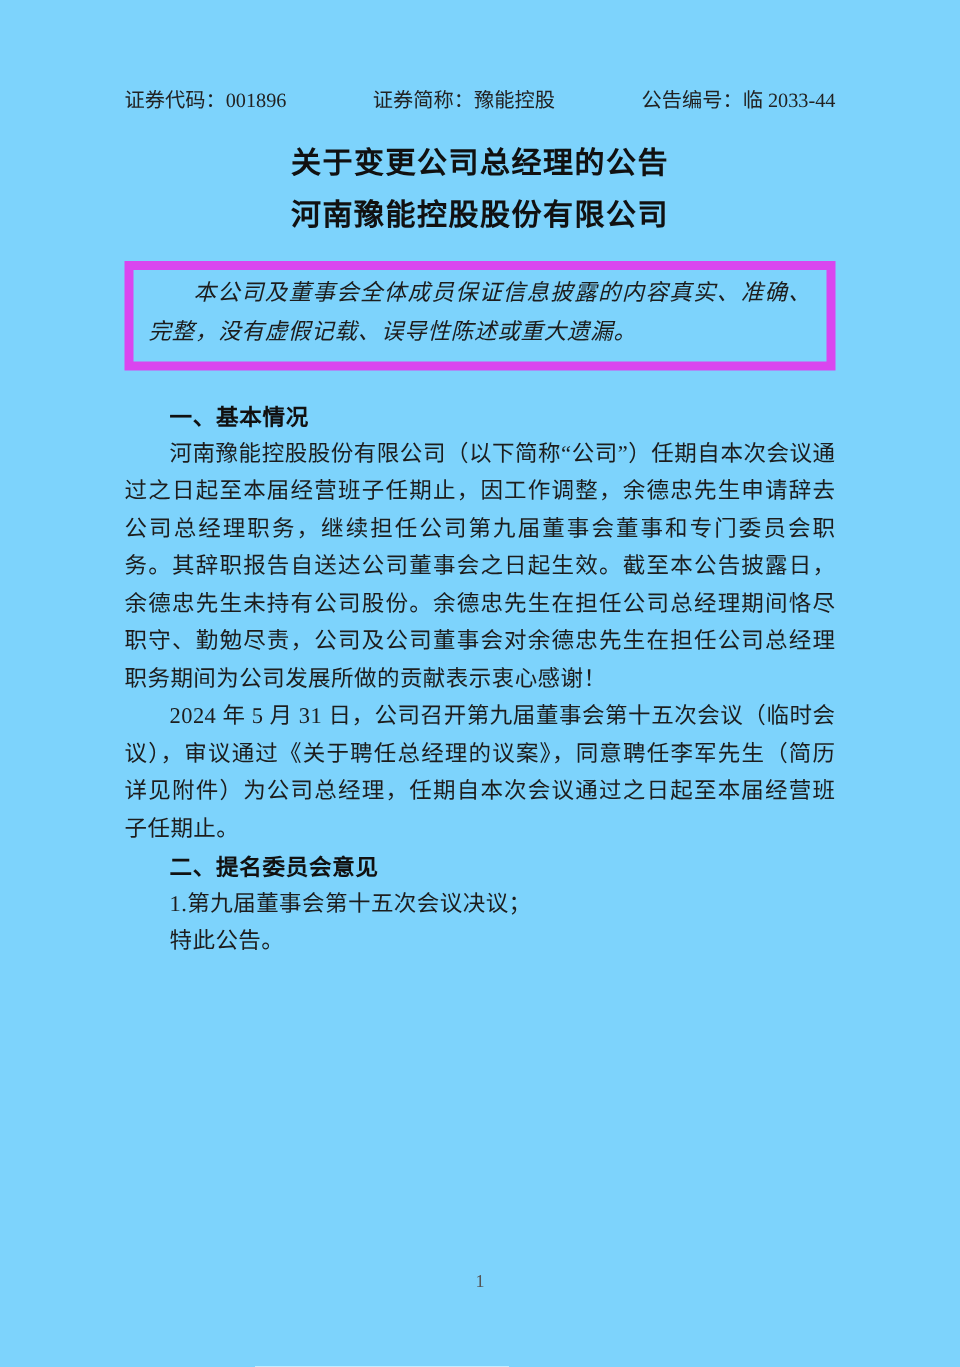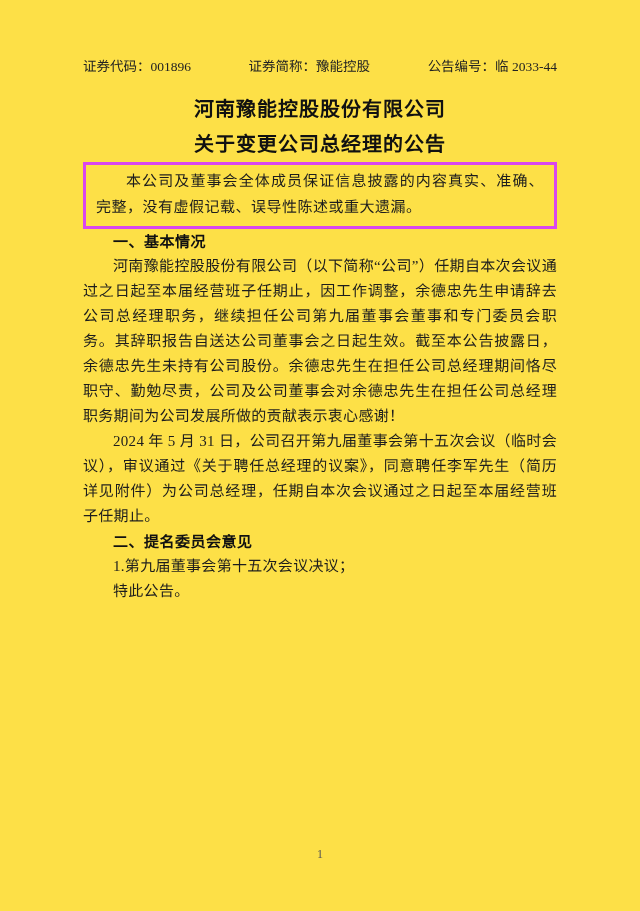--- a/index.html
+++ b/index.html
@@ -3,21 +3,21 @@
 <meta charset="utf-8">
 <style>
   html, body {
     margin: 0;
     padding: 0;
     background: #ffffff;
   }
   .page {
     width: 640px;
     height: 911px;
-    background: #fde047;
+    background: #7dd3fc;
     box-sizing: border-box;
     padding: 58px 83px 0 83px;
     position: relative;
     color: #1d1d1d;
     font-family: "Liberation Serif", "DejaVu Serif", serif;
     overflow: hidden;
   }
   .header-row {
     display: flex;
     justify-content: space-between;
@@ -31,33 +31,35 @@
     margin-top: 16px;
     text-align: center;
     font-family: "Liberation Sans", "DejaVu Sans", sans-serif;
     font-weight: 700;
     font-size: 20px;
     line-height: 35px;
     color: #111;
     letter-spacing: 1px;
   }
   .disclaimer-box {
-    border: 3px solid #d946ef;
+    margin-top: 12px;
+    border: 6px solid #d946ef;
     padding: 3px 10px 6px 10px;
+    font-style: italic;
   }
   .disclaimer-box p {
     margin: 0;
     text-indent: 2em;
     font-size: 15px;
     line-height: 26px;
     text-align: justify;
     letter-spacing: 0.5px;
   }
   .doc-body {
-    margin-top: 0;
+    margin-top: 19px;
   }
   .doc-body p {
     margin: 0;
     text-indent: 2em;
     font-size: 15px;
     line-height: 25px;
     text-align: justify;
     letter-spacing: 0.3px;
   }
   .sec-heading {
@@ -85,22 +87,22 @@
 
 <div class="page">
 
   <div class="header-row">
     <span>证券代码：001896</span>
     <span>证券简称：豫能控股</span>
     <span>公告编号：临 2033-44</span>
   </div>
 
   <div class="doc-title">
+    <div>关于变更公司总经理的公告</div>
     <div>河南豫能控股股份有限公司</div>
-    <div>关于变更公司总经理的公告</div>
   </div>
 
   <div class="disclaimer-box">
     <p>本公司及董事会全体成员保证信息披露的内容真实、准确、完整，没有虚假记载、误导性陈述或重大遗漏。</p>
   </div>
 
   <div class="doc-body">
     <div class="sec-heading">一、基本情况</div>
     <p>河南豫能控股股份有限公司（以下简称“公司”）任期自本次会议通过之日起至本届经营班子任期止，因工作调整，余德忠先生申请辞去公司总经理职务，继续担任公司第九届董事会董事和专门委员会职务。其辞职报告自送达公司董事会之日起生效。截至本公告披露日，余德忠先生未持有公司股份。余德忠先生在担任公司总经理期间恪尽职守、勤勉尽责，公司及公司董事会对余德忠先生在担任公司总经理职务期间为公司发展所做的贡献表示衷心感谢！</p>
     <p>2024 年 5 月 31 日，公司召开第九届董事会第十五次会议（临时会议），审议通过《关于聘任总经理的议案》，同意聘任李军先生（简历详见附件）为公司总经理，任期自本次会议通过之日起至本届经营班子任期止。</p>

